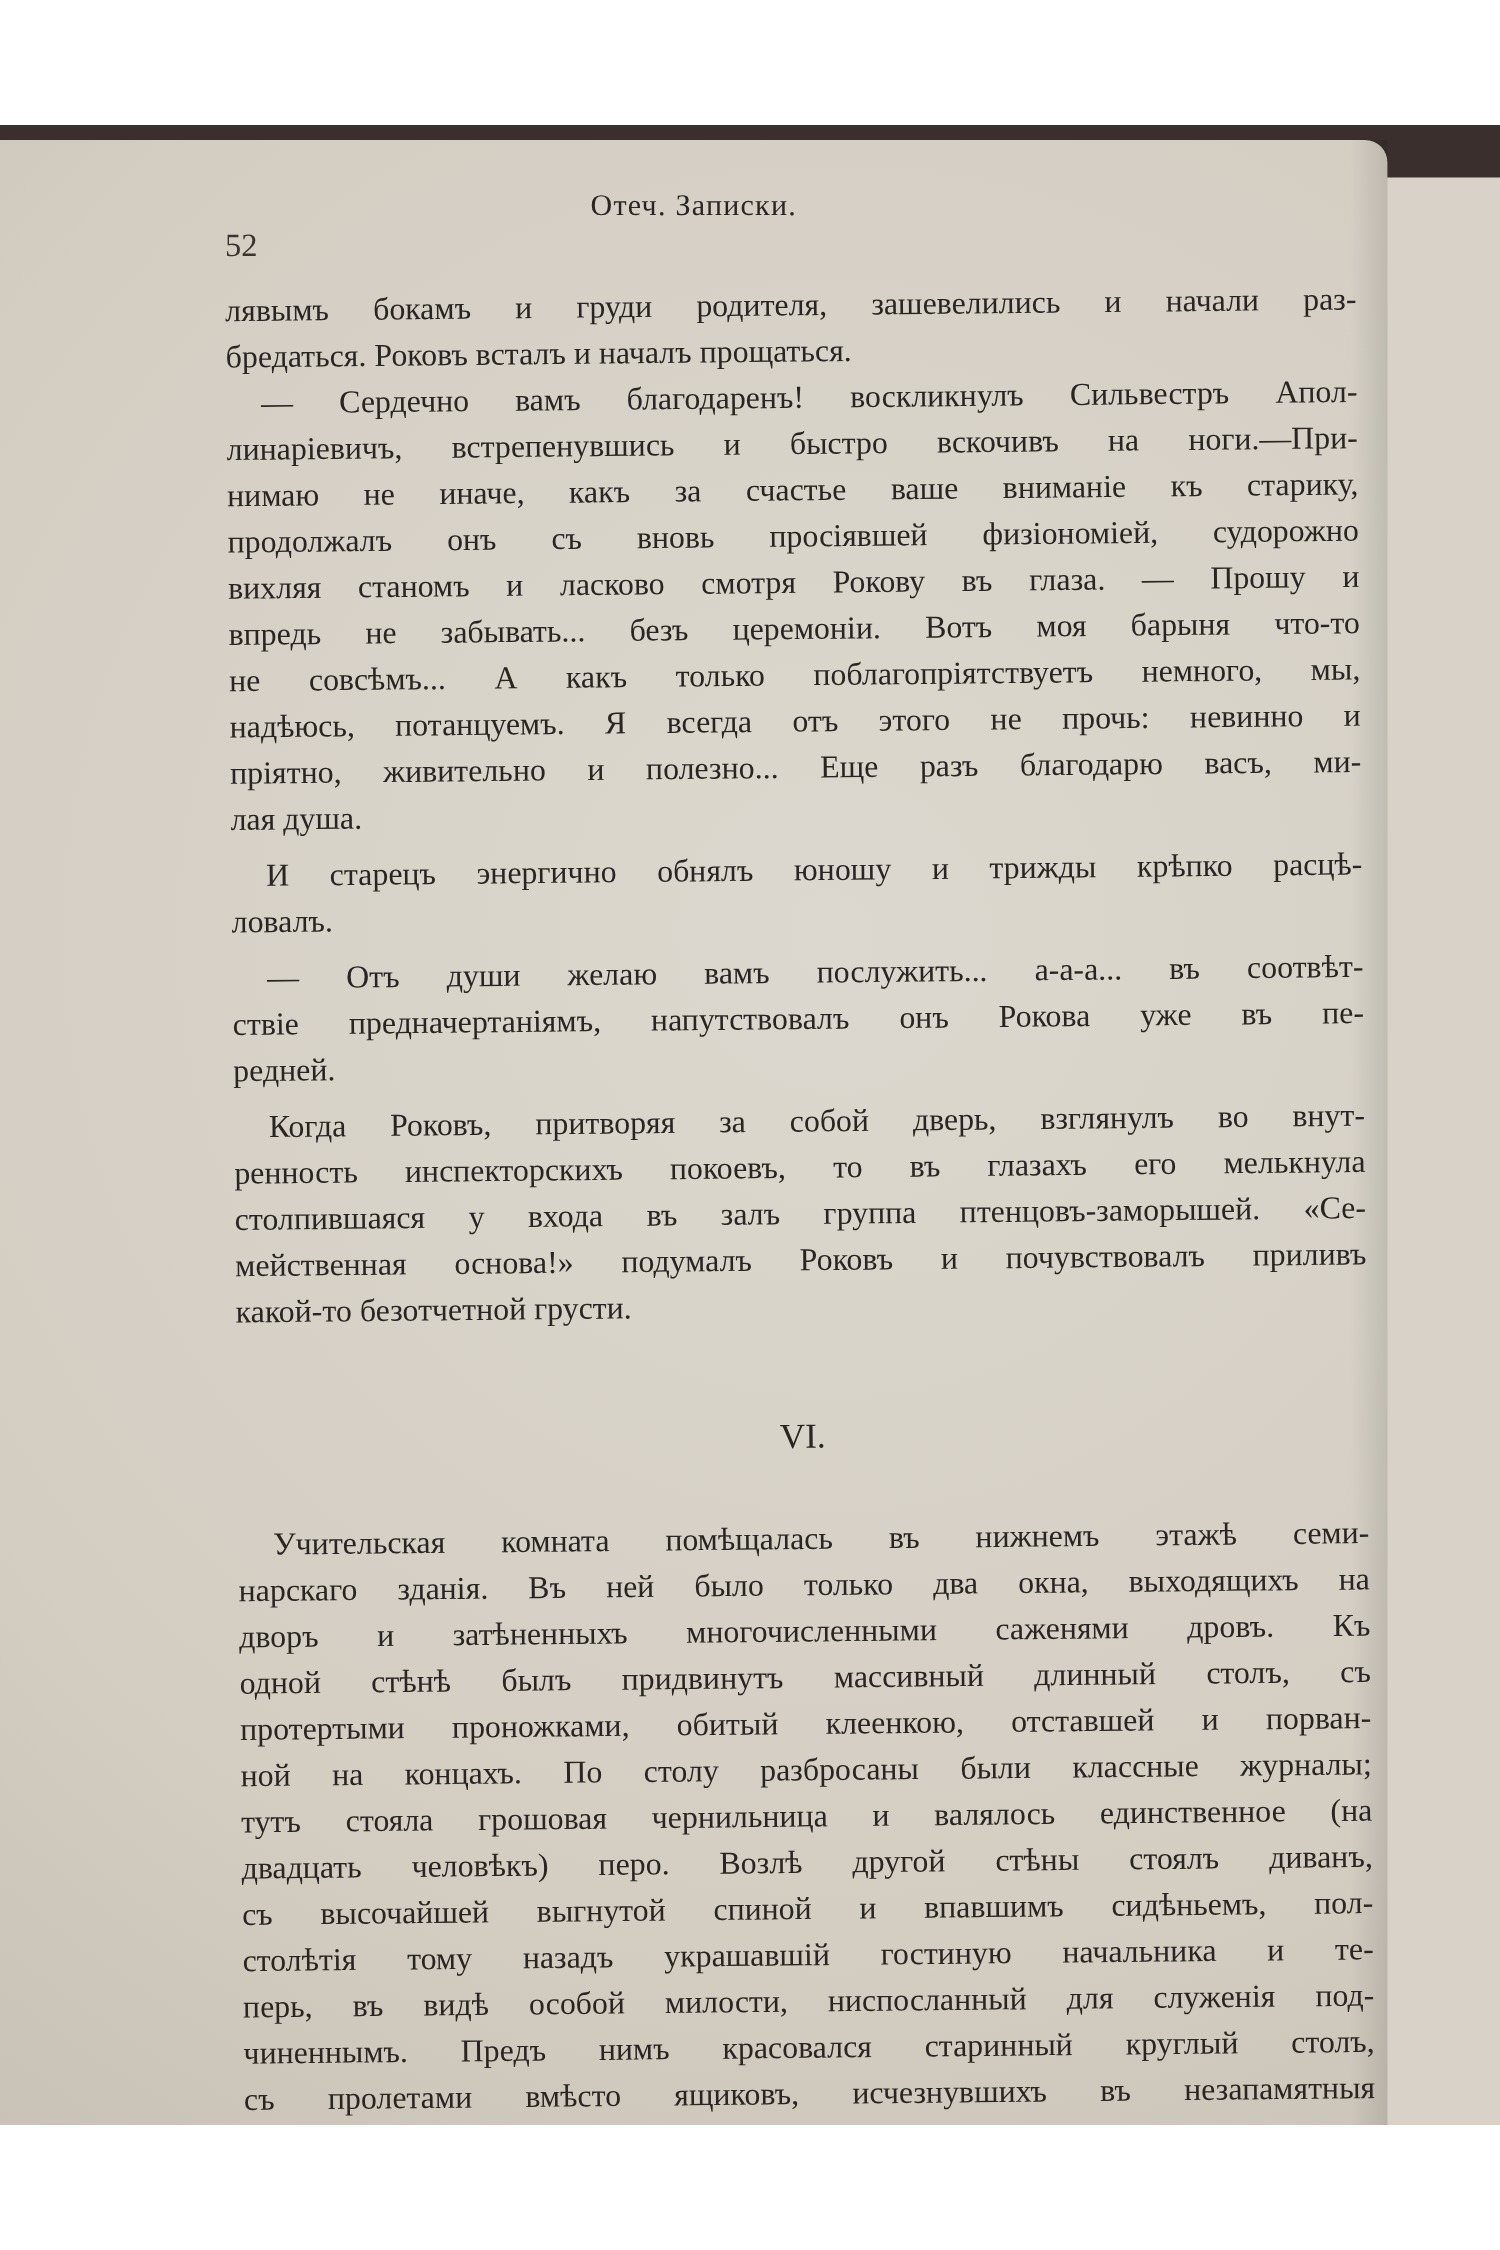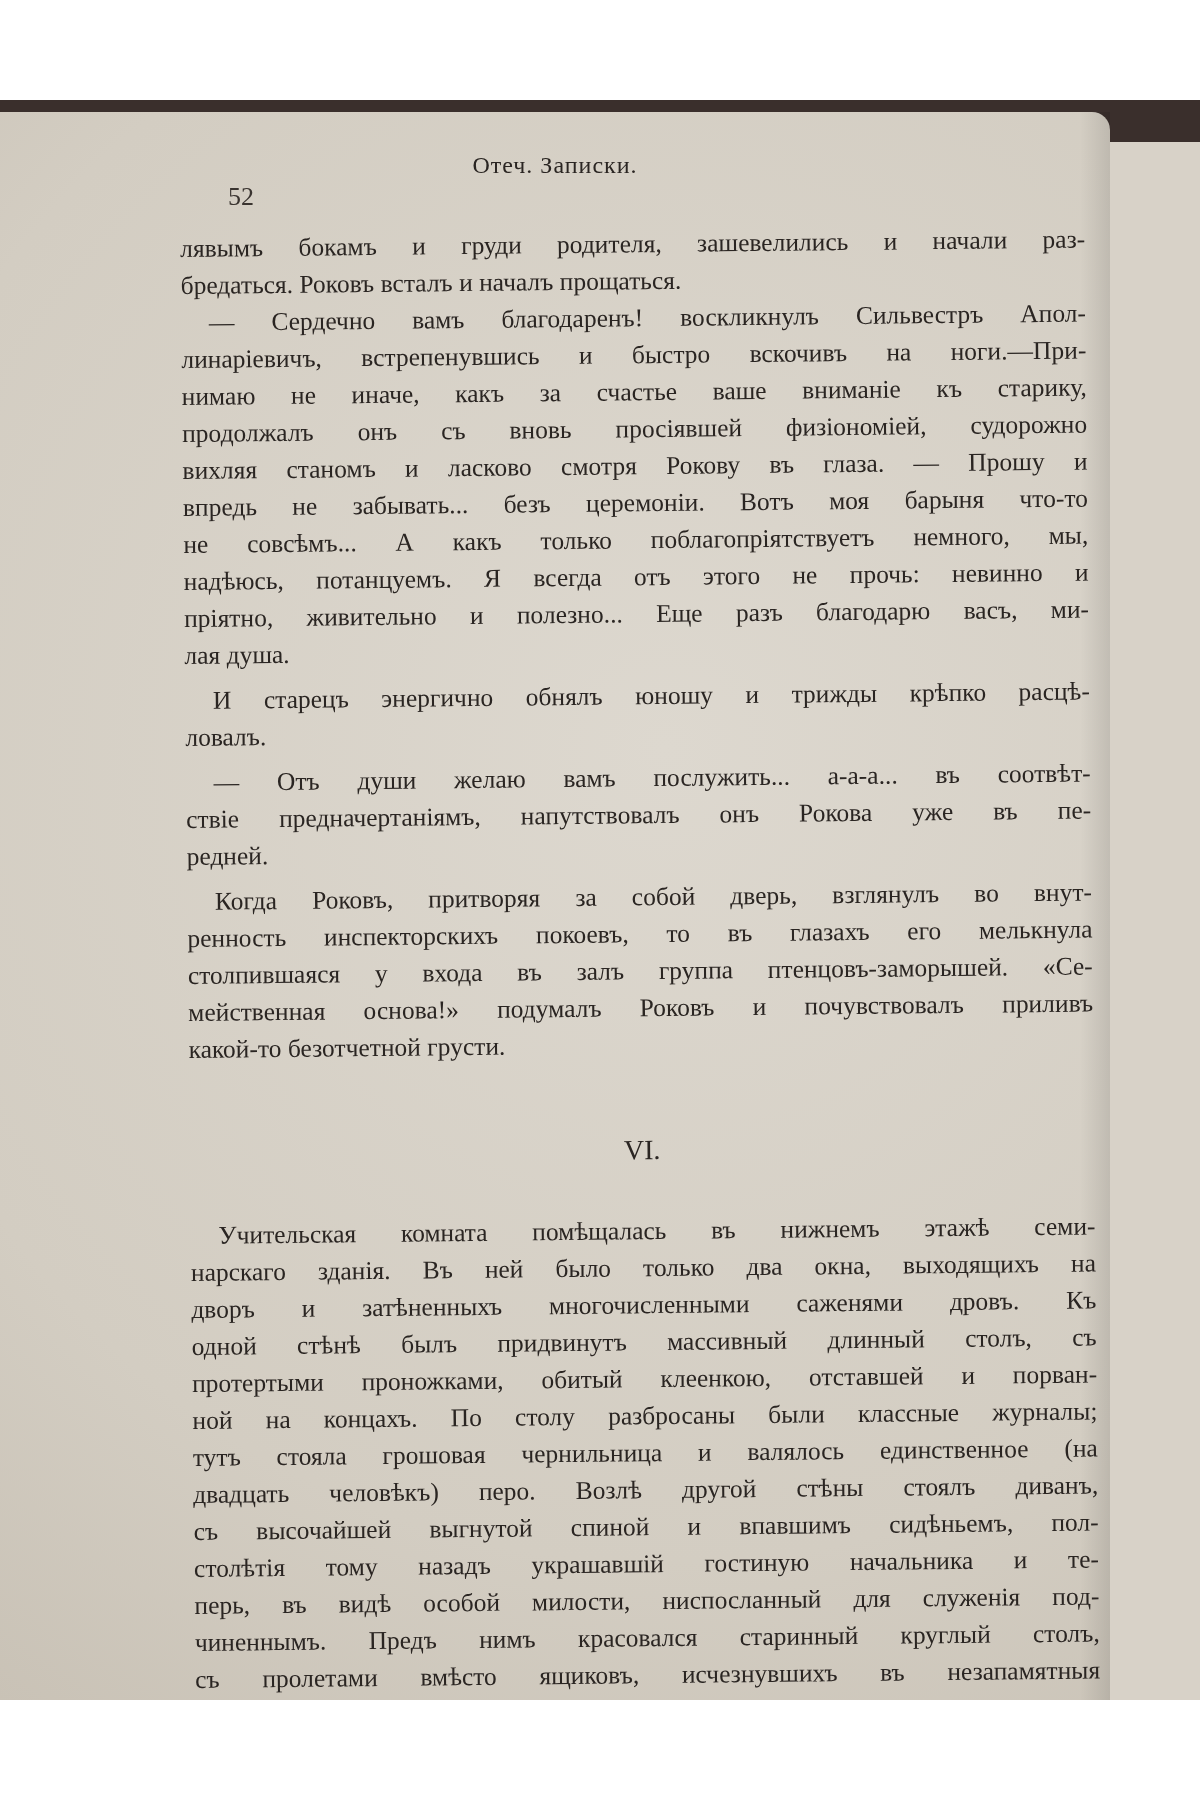--- a/index.html
+++ b/index.html
@@ -3,21 +3,21 @@
 <meta charset="utf-8">
 <style>
   html,body{margin:0;padding:0;background:#ffffff;}
   body{width:1200px;height:1800px;position:relative;overflow:hidden;font-family:"Liberation Serif","DejaVu Serif",serif;}
   .photo{position:absolute;left:0;top:100px;width:1200px;height:1600px;background:#3a2f2c;overflow:hidden;}
   .back-page{position:absolute;left:1090px;top:42px;width:110px;height:1560px;background:#d8d2c8;}
   .page{position:absolute;left:0;top:12px;width:1110px;height:1590px;background:#d6d0c6;border-top-right-radius:18px;
         background-image:radial-gradient(circle at 60% 40%, #ddd8cf 0%, #d3cdc2 70%, #c9c2b6 100%);}
   .spine-shadow{position:absolute;right:0;top:0;width:30px;height:100%;background:linear-gradient(to right, rgba(0,0,0,0), rgba(0,0,0,0.10));}
   .running-head{position:absolute;left:0;width:1110px;top:40px;text-align:center;font-size:24px;letter-spacing:1px;color:#2a2522;}
-  .page-num{position:absolute;left:180px;top:70px;font-size:26px;color:#3a3430;margin-left:48px;}
+  .page-num{position:absolute;left:180px;top:70px;font-size:26px;color:#3a3430;}
   .text{position:absolute;left:180px;top:118px;width:905px;color:#2a2522;font-size:25.5px;line-height:37px;transform:rotate(-0.6deg);transform-origin:0 0;}
   .line{display:block;white-space:nowrap;text-align:justify;text-align-last:justify;height:37px;}
   .line.last{text-align-last:left;}
   .line.indent{padding-left:28px;}
   .gap{height:8px;}
   .chapter{text-align:center;font-size:28px;margin:68px 0 44px 0;height:37px;}
 </style>
 </head>
 <body>
 

